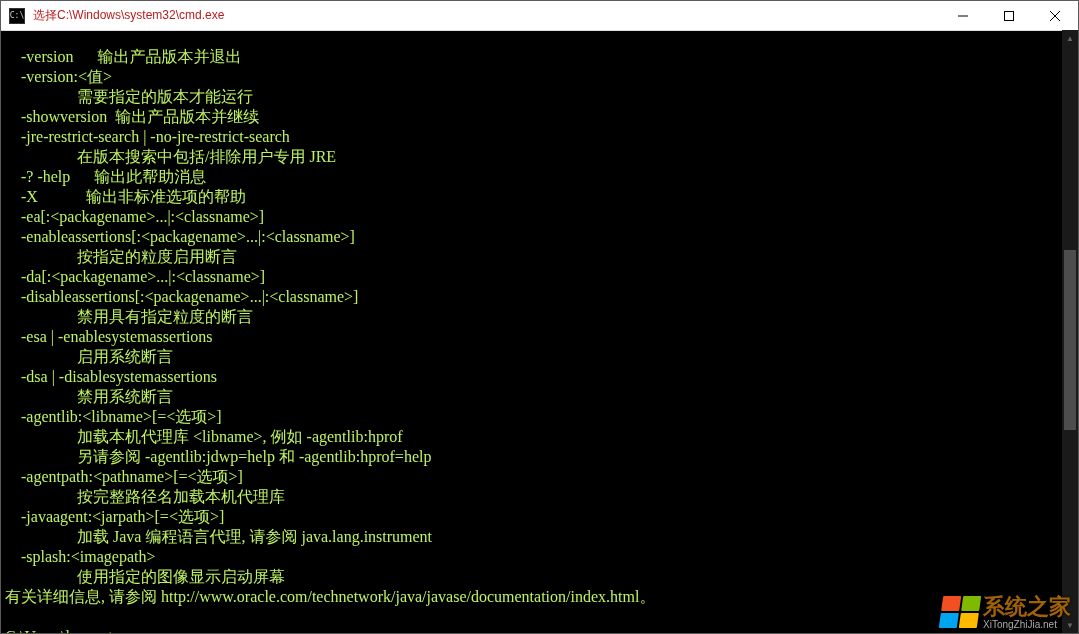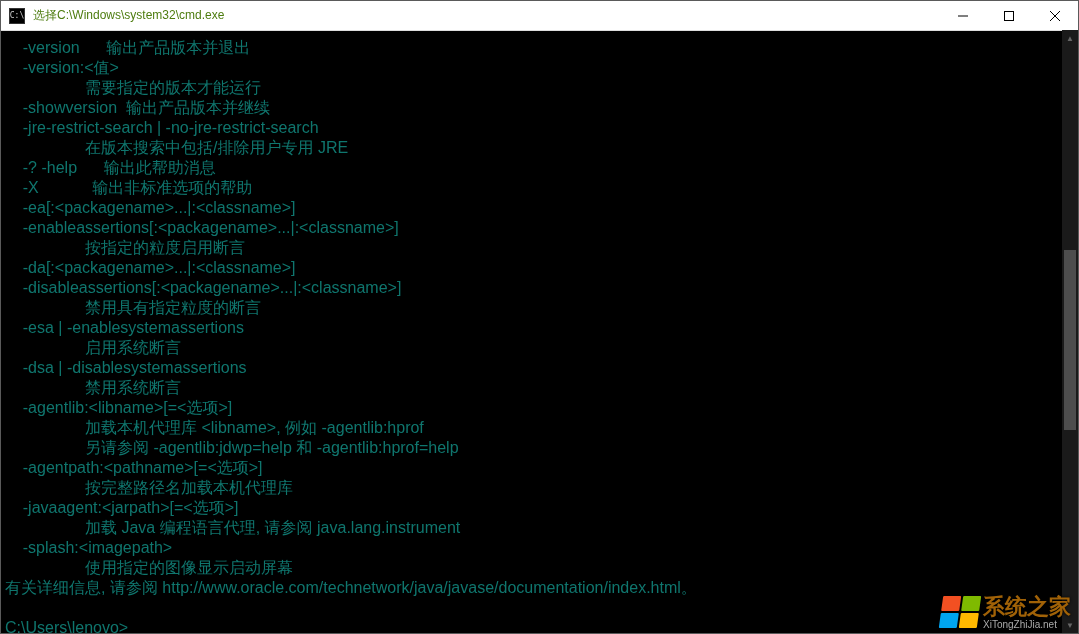--- a/index.html
+++ b/index.html
@@ -36,44 +36,44 @@
       display: flex;
       align-items: center;
       justify-content: center;
       color: #ccc;
       font-size: 8px;
       font-family: monospace;
     }
     .titlebar-title {
       flex: 1;
       font-size: 12px;
-      color: #4d7c0f;
+      color: #b91c1c;
     }
     .win-controls {
       display: flex;
       height: 100%;
     }
     .win-btn {
       width: 46px;
       height: 100%;
       display: flex;
       align-items: center;
       justify-content: center;
       font-size: 10px;
       color: #000;
       cursor: pointer;
     }
     .terminal {
       flex: 1;
       background: #000;
-      color: #0f766e;
-      font-family: Liberation Sans, sans-serif;
+      color: #bef264;
+      font-family: Liberation Serif, serif;
       font-size: 16px;
       line-height: 20px;
-      padding: 7px 4px;
+      padding: 16px 4px;
       white-space: pre;
       overflow: hidden;
       position: relative;
     }
     .terminal-line {
       white-space: pre;
     }
     .cursor {
       display: inline-block;
       width: 8px;

